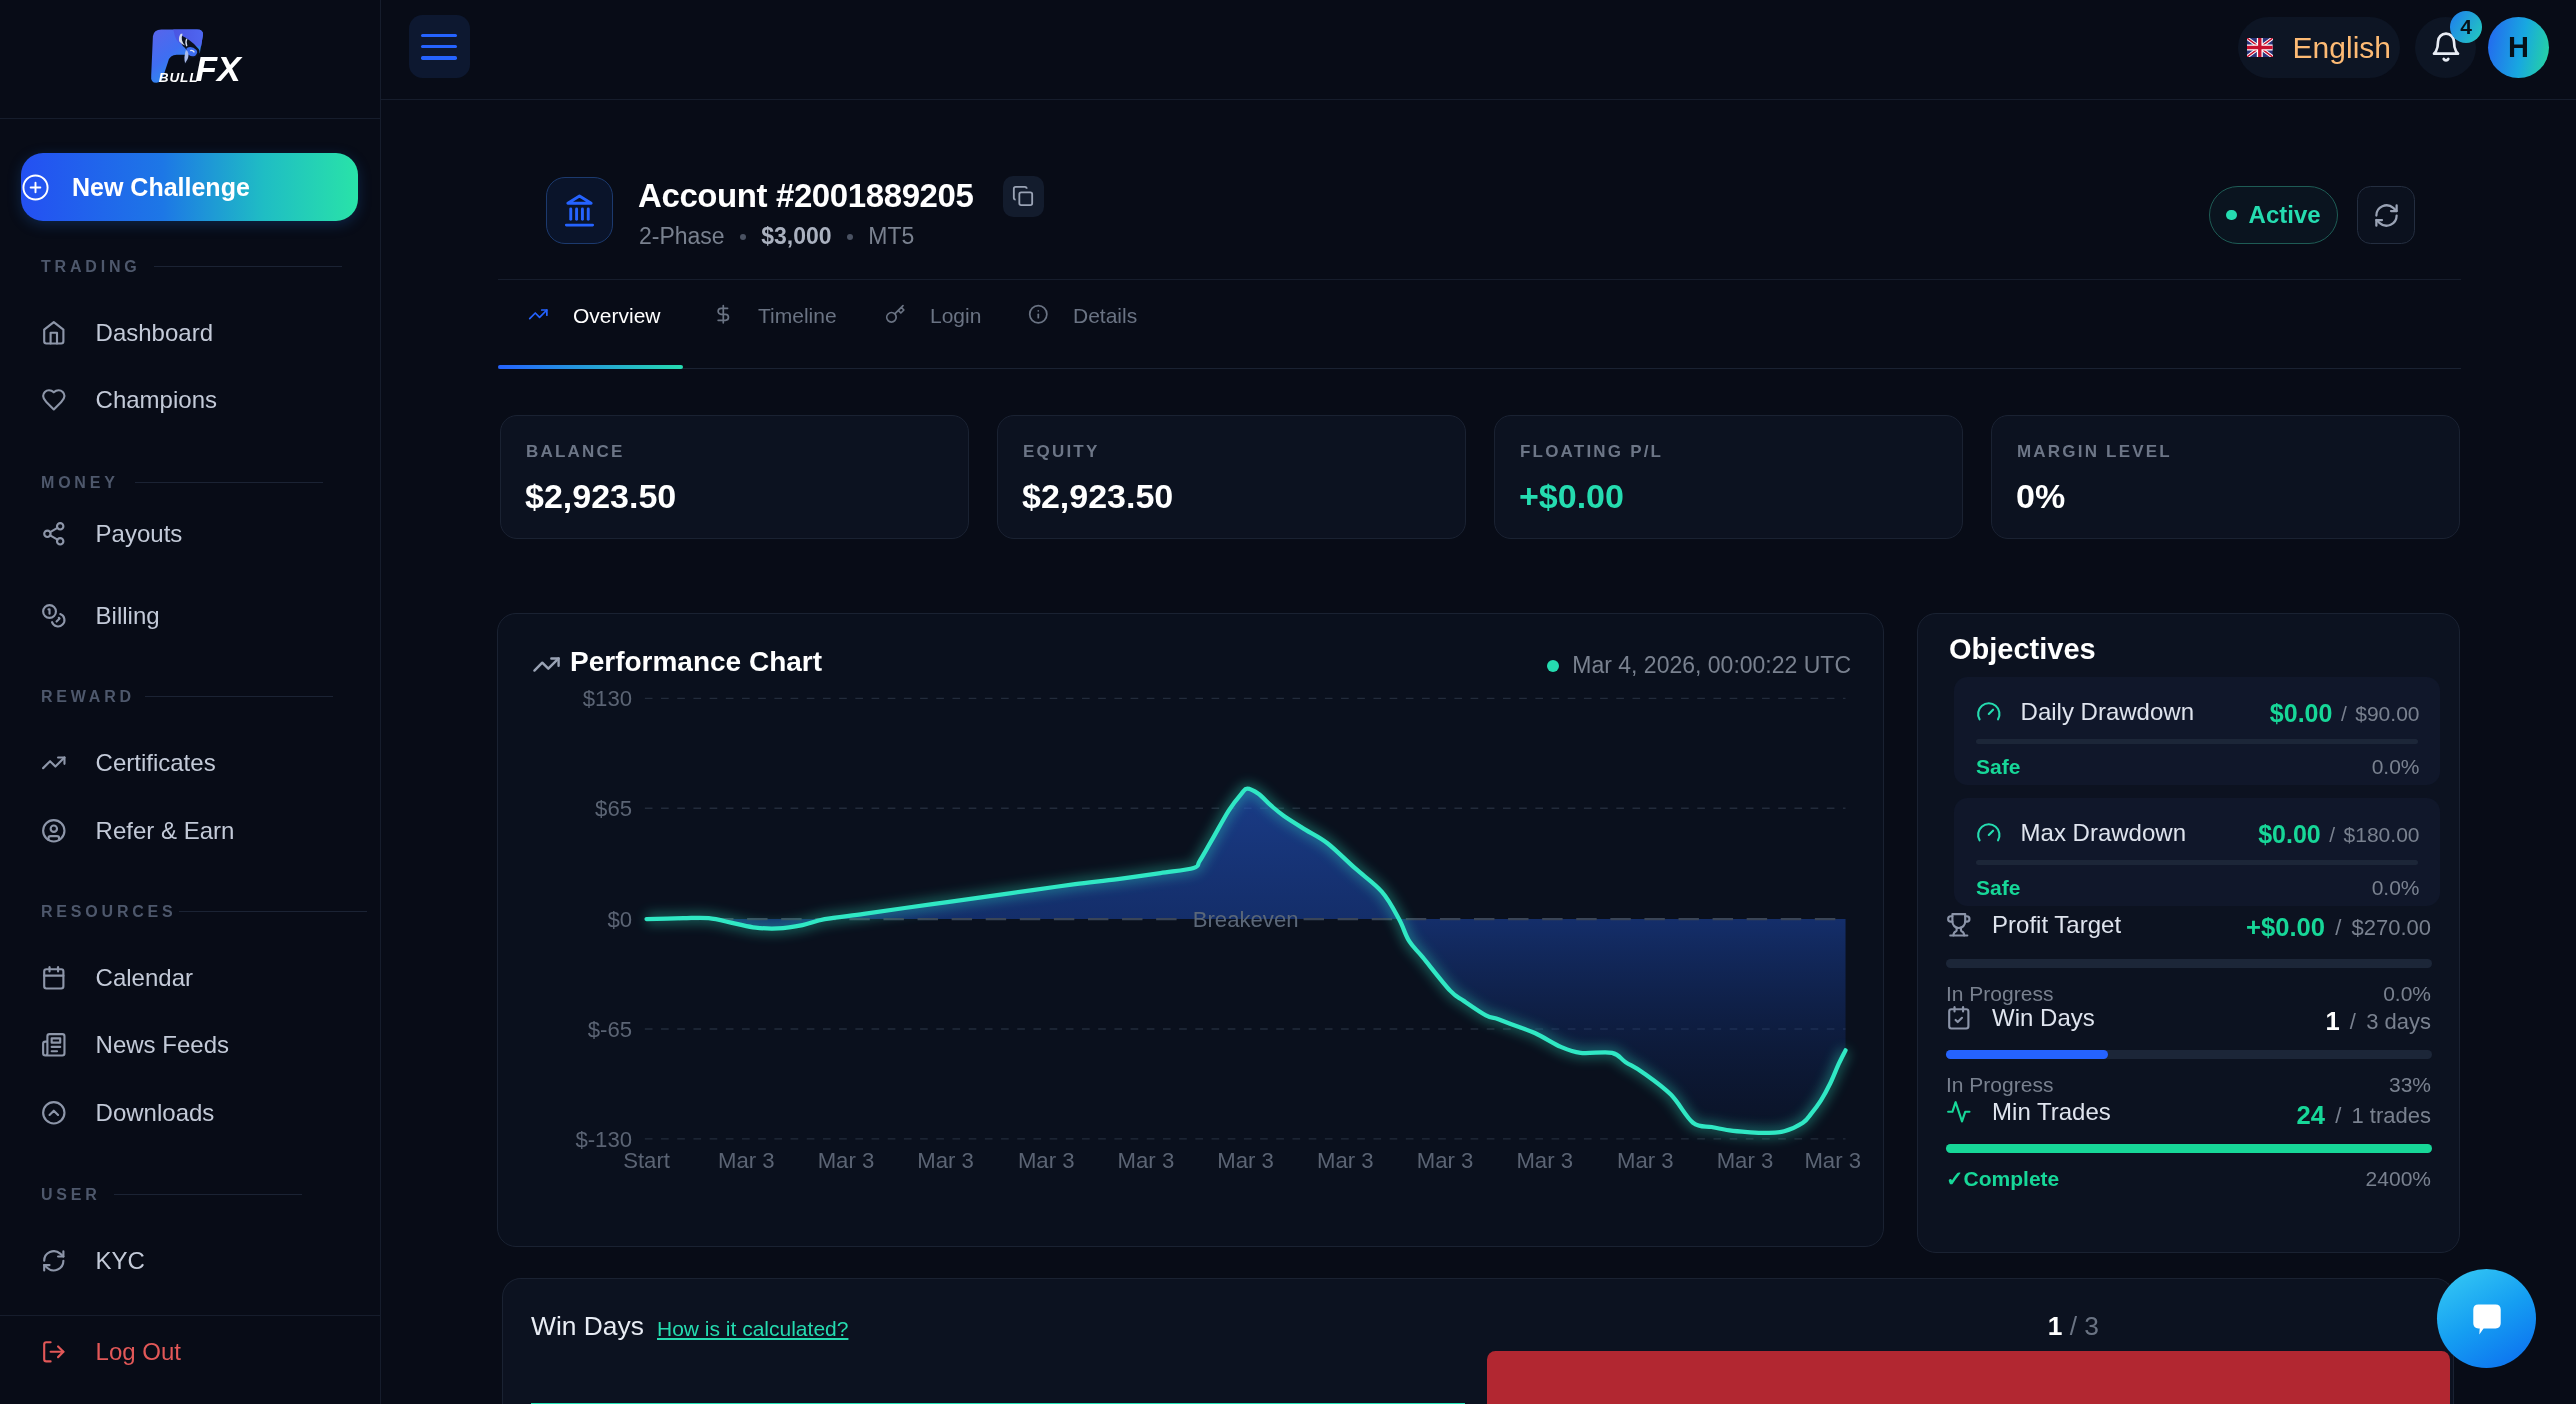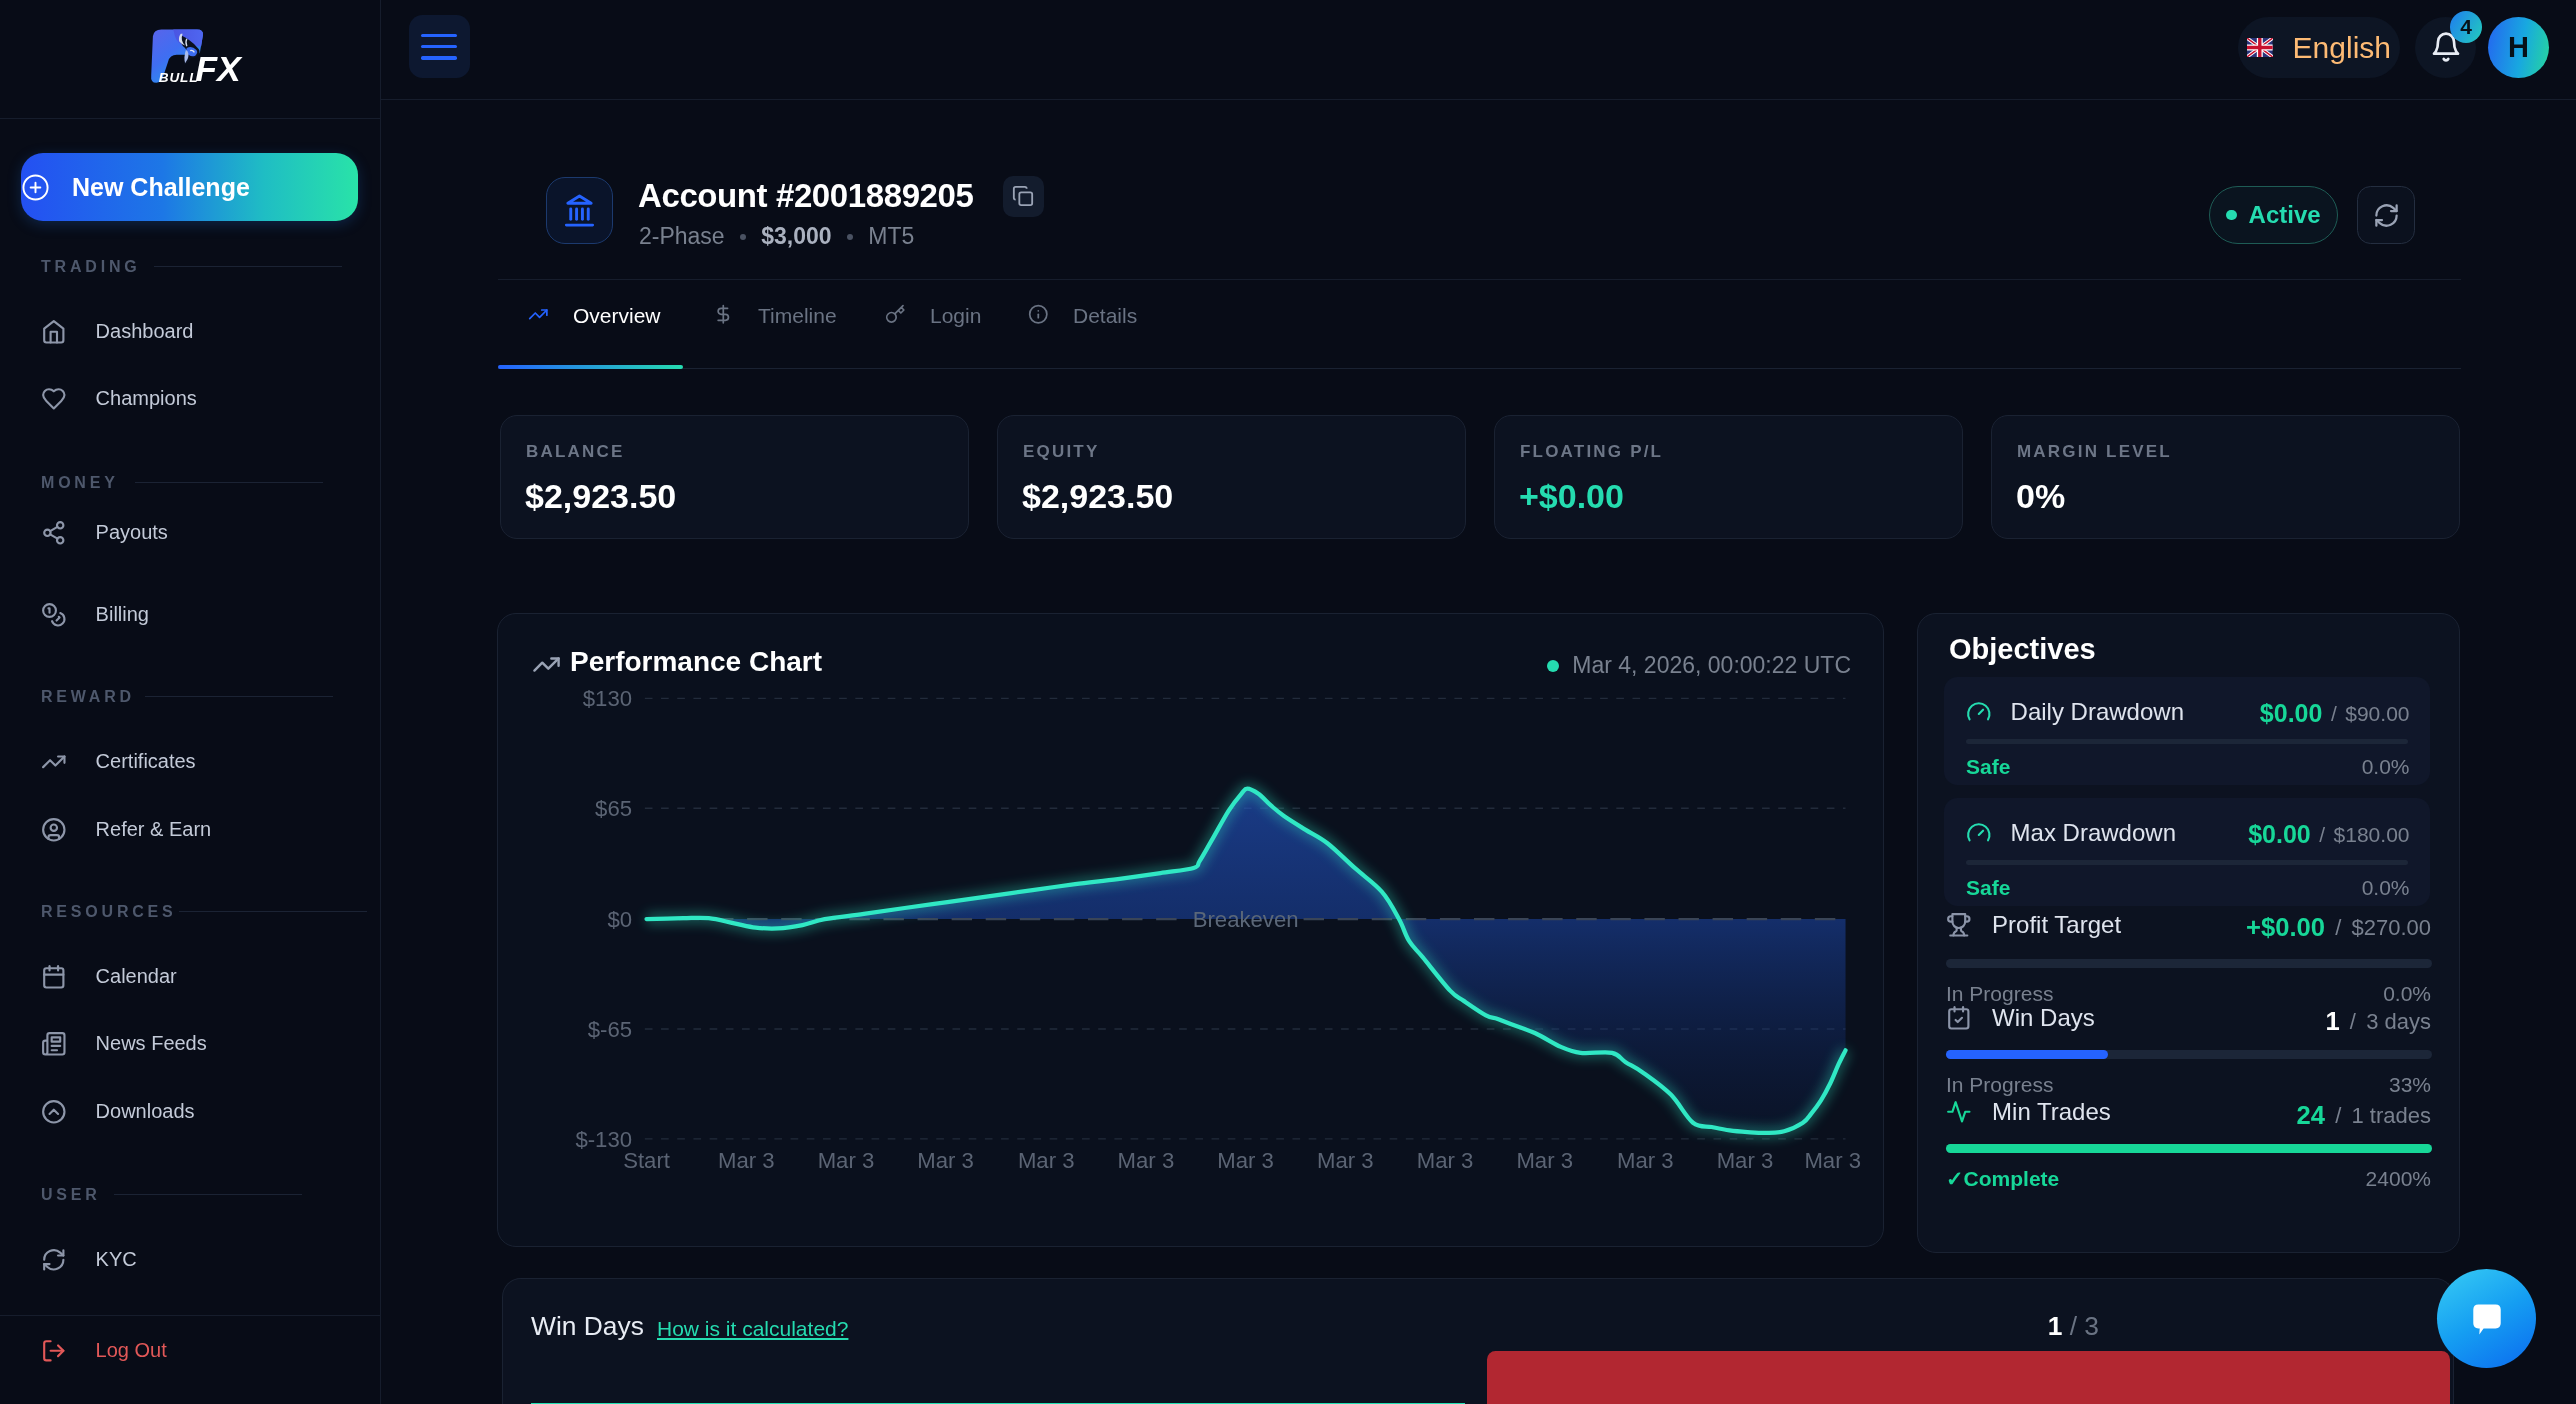--- a/index.html
+++ b/index.html
@@ -5,21 +5,21 @@
   * { margin:0; padding:0; box-sizing:border-box; -webkit-font-smoothing:antialiased; }
   html,body { width:2576px; height:1405px; background:#080c17; overflow:hidden; }
   body { font-family:"Liberation Sans", sans-serif; color:#e5e9f2; }
   #root { position:absolute; width:2576px; height:1405px; overflow:hidden; }
   .abs { position:absolute; }
   
   #sidebar { position:absolute; left:0; top:0; width:381px; height:1405px; background:#080c17; border-right:0.9px solid #161d2c; }
   #logoline { position:absolute; left:0; top:118px; width:381px; border-top:0.9px solid #161d2c; }
   .navsec { position:absolute; left:41px; color:#4e586c; font-size:16px; font-weight:bold; letter-spacing:3.8px; }
   .navsec .rule { position:absolute; left:113px; top:7.7px; width:188px; border-top:0.9px solid #1b2334; }
-  .navitem { position:absolute; left:41px; display:flex; align-items:center; gap:29px; color:#c3cad8; font-size:20px; }
+  .navitem { position:absolute; left:41px; display:flex; align-items:center; gap:29px; color:#c3cad8; font-size:24px; }
   .navitem svg { width:25.6px; height:25.6px; stroke:#8d96a9; stroke-width:2; fill:none; stroke-linecap:round; stroke-linejoin:round; }
   #newchal { position:absolute; left:21px; top:153px; width:337px; height:68px; border-radius:22px;
      background:linear-gradient(90deg,#2450f2 0%, #1d77e6 42%, #1fbdc4 72%, #29e3a8 100%);
      box-shadow:0 3.4px 13.6px rgba(32,110,215,0.25);
      display:flex; align-items:center; justify-content:flex-start; gap:22px; color:#fff; font-size:25px; font-weight:600; }
   #newchal svg { width:29px; height:29px; stroke:#fff; stroke-width:1.6; fill:none; stroke-linecap:round; }
   
   #topbar { position:absolute; left:381px; top:0; width:2195px; height:100px; border-bottom:0.9px solid #161d2c; }
   #hamb { position:absolute; left:28px; top:15.3px; width:61px; height:63px; border-radius:13.6px; background:#0d1830; display:flex; flex-direction:column; justify-content:center; gap:7.7px; padding-left:12px; }
   #hamb i { display:block; width:36px; height:3.4px; border-radius:1.7px; background:#2563ff; }
@@ -53,21 +53,21 @@
   .stat .val { position:absolute; left:24px; top:61px; font-size:34px; font-weight:bold; color:#fff; }
   
   #chart { position:absolute; left:497px; top:613px; width:1387px; height:634px; border-radius:19px; background:#0a101d; border:0.9px solid #1a2232; }
   #chart h3 { position:absolute; left:72px; top:32px; font-size:28px; font-weight:600; color:#fff; }
   #chart .cicon { position:absolute; left:34px; top:36px; width:29px; height:29px; stroke:#9aa3b5; stroke-width:2; fill:none; stroke-linecap:round; stroke-linejoin:round; }
   #legend { position:absolute; right:32px; top:38px; font-size:23px; color:#79818f; display:flex; align-items:center; gap:13.6px; }
   #legend .dot { width:12px; height:12px; border-radius:50%; background:#25dcb0; }
   
   #obj { position:absolute; left:1917px; top:613px; width:543px; height:640px; border-radius:19px; background:#0c1220; border:0.9px solid #1a2232; }
   #obj h3 { position:absolute; left:31px; top:19px; font-size:29px; font-weight:bold; color:#fff; }
-  .ocard { position:absolute; left:26px; width:486px; height:108px; border-radius:13.6px; background:#10172a;text-align:center; }
+  .ocard { position:absolute; left:36px; width:486px; height:108px; border-radius:13.6px; background:#10172a;text-align:center; }
   .orow { position:absolute; display:flex; align-items:center; }
   .obar { position:absolute; height:5.1px; border-radius:2.6px; background:#1c2638; }
   .obar i { position:absolute; left:0; top:0; height:5.1px; border-radius:2.6px; display:block; }
   .olab { font-size:24px; color:#dfe4ee; }
   .osub { position:absolute; font-size:21px; color:#79818f; }
   .ogreen { color:#17d798; }
   .oicon { width:25.6px; height:25.6px; stroke-width:2; fill:none; stroke-linecap:round; stroke-linejoin:round; }
   
   #bottomcard { position:absolute; left:502px; top:1278px; width:1952px; height:127px; border-radius:19px 19px 0 0; background:#0c1220; border:0.9px solid #1a2232; border-bottom:none; }
   #redbox { position:absolute; left:984px; top:72px; width:963px; height:55px; border-radius:8.5px 8.5px 0 0; background:#b22731; }

